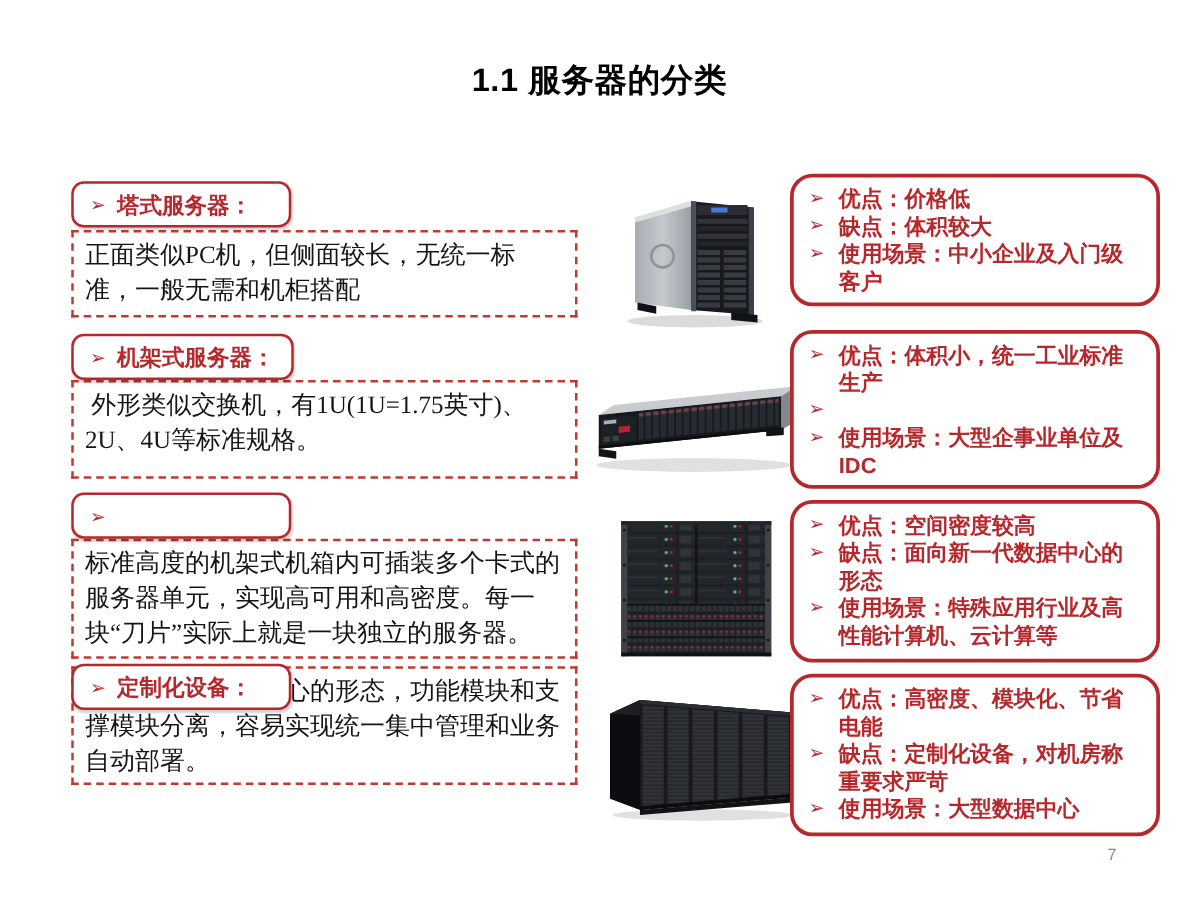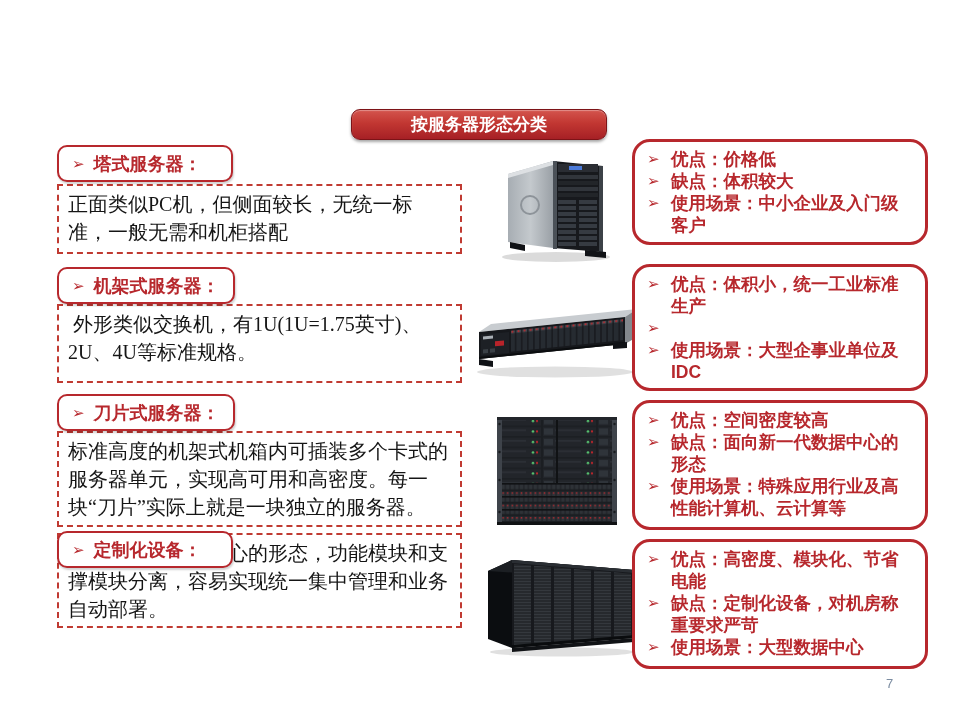--- a/index.html
+++ b/index.html
@@ -44,24 +44,22 @@
   .adv-item .arrow{flex:0 0 14px;margin-right:10px;}
   .arrow{color:#b7282d;font-size:15px;font-weight:bold;}
   .photo{position:absolute;}
   .pagenum{position:absolute;left:886px;top:676px;font-size:13px;color:#7b8ca1;}
 </style>
 </head>
 <body>
 
 <div class="slide">
 
-
-  <div class="banner">
-    <span>按服务器形态分类</span>
-  </div>
+  <div class="title">1.1 服务器的分类</div>
+
 
   <div class="sec-header" style="top:145px">
     <span class="arrow">➢</span>
     <span>塔式服务器：</span>
   </div>
   <div class="sec-body" style="top:184px;height:70px">
     <span>正面类似PC机，但侧面较长，无统一标准，一般无需和机柜搭配</span>
   </div>
 
   <div class="photo" style="left:490px;top:150px;width:130px;height:115px">
@@ -169,21 +167,20 @@
       <span class="arrow">➢</span>
     </div>
     <div class="adv-item">
       <span class="arrow">➢</span>
       <span>使用场景：大型企事业单位及IDC</span>
     </div>
   </div>
 
   <div class="sec-header" style="top:394px">
     <span class="arrow">➢</span>
-    <span>刀片式服务器：</span>
   </div>
   <div class="sec-body" style="top:431px;height:96px">
     <span>标准高度的机架式机箱内可插装多个卡式的服务器单元，实现高可用和高密度。每一块“刀片”实际上就是一块独立的服务器。</span>
   </div>
 
   <div class="photo" style="left:487px;top:416px;width:140px;height:114px">
     <svg width="140" height="114" viewBox="0 0 140 114">
       <defs>
         <pattern id="pblade" patternUnits="userSpaceOnUse" width="55" height="10.5">
           <rect x="0.8" y="0.6" width="53.2" height="9" fill="#22252a"></rect>

